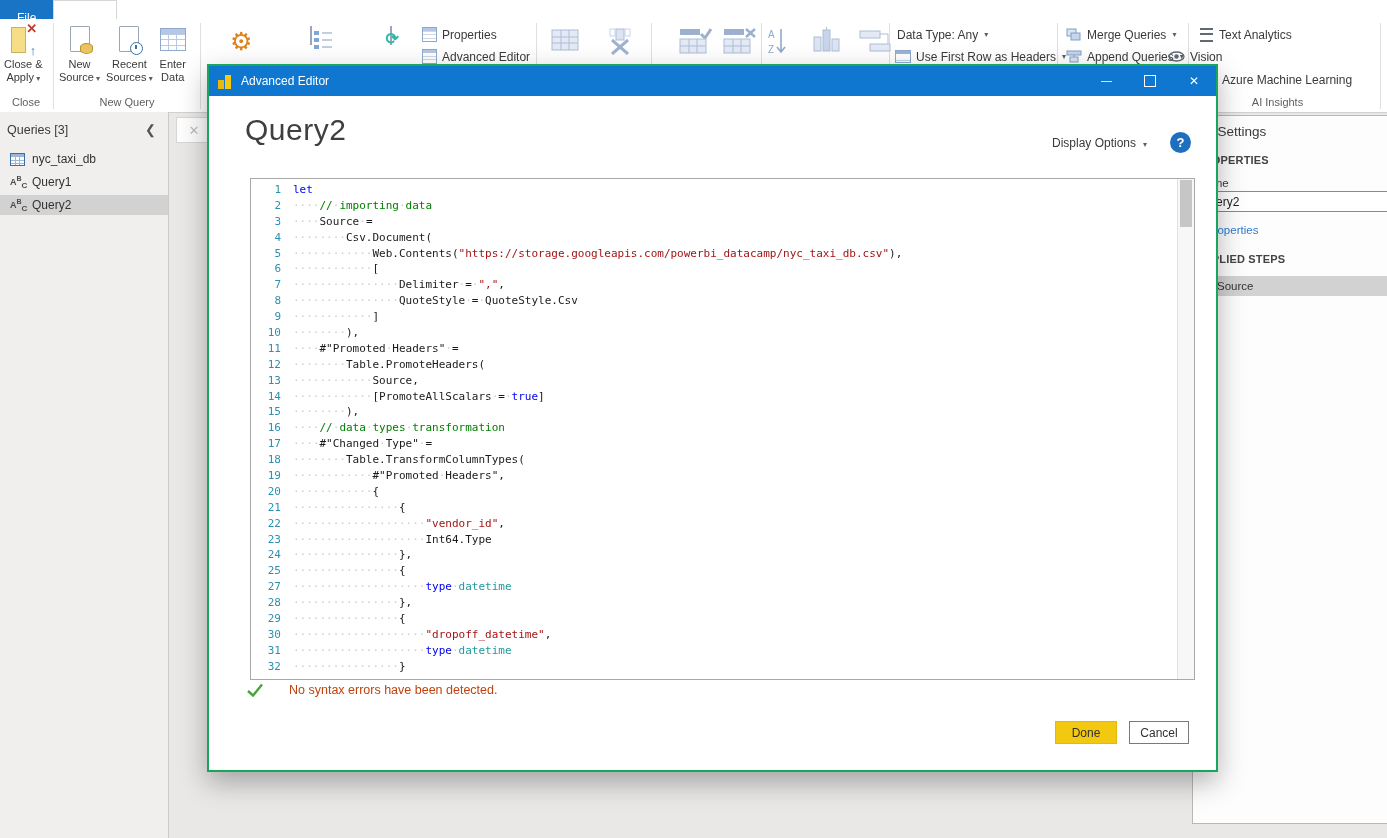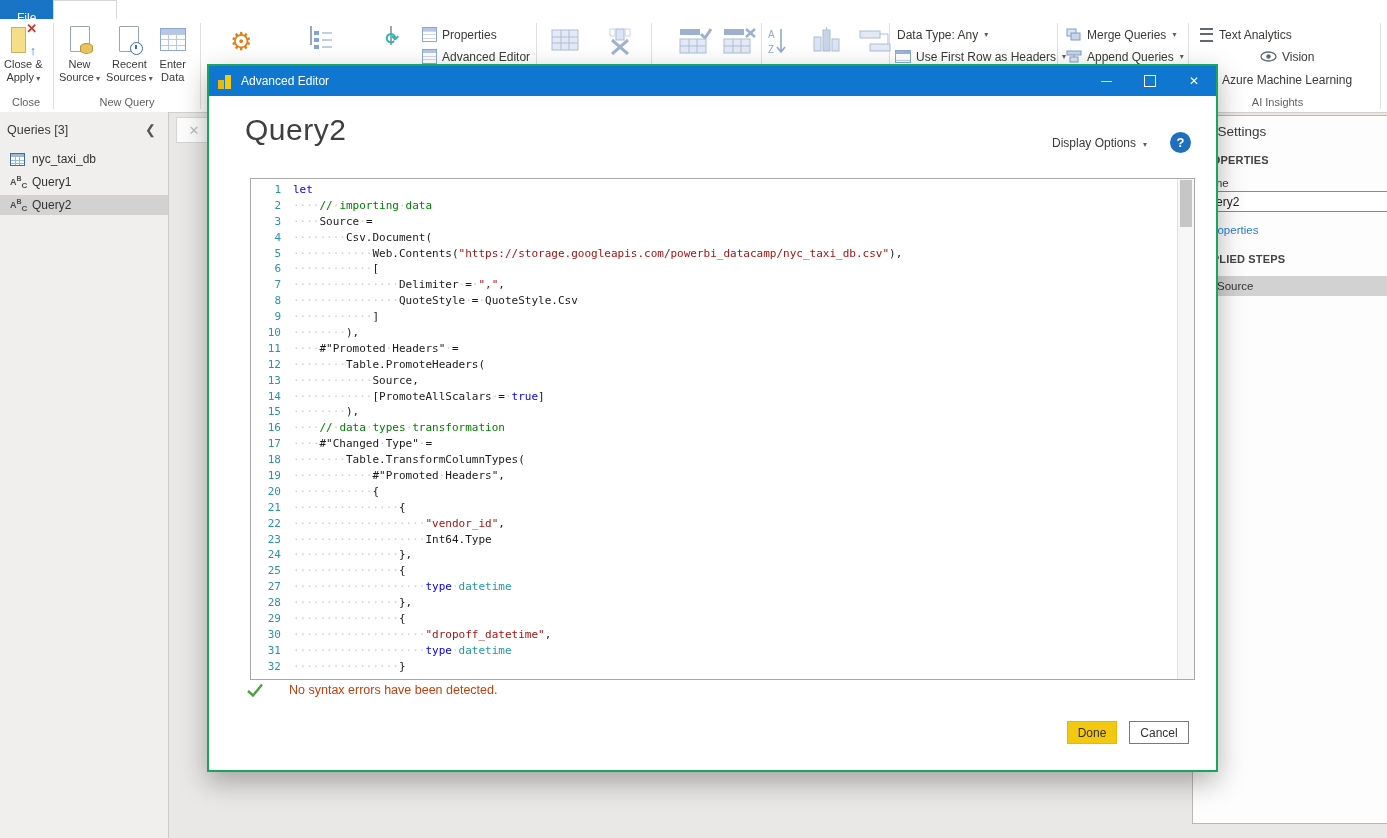--- a/index.html
+++ b/index.html
@@ -98,21 +98,21 @@
   .ln{width:30px;flex:none;text-align:right;padding-right:12px;color:#2b91af;}
   .lc{flex:1;}
   .tok-k{color:#0000f0;} .tok-s{color:#a31515;} .tok-c{color:#008000;} .tok-t{color:#20999d;} .tok-p{color:#1a1a1a;} .tok-ws{color:#cccccc;}
   .vsb{position:absolute;right:0;top:0;bottom:0;width:16px;background:#f7f7f7;border-left:1px solid #e2e2e2;}
   .vsb .thumb{position:absolute;left:2px;right:2px;top:1px;height:47px;background:#c6c6c6;}
 
   .statusline{position:absolute;left:38px;top:617px;display:flex;align-items:center;font-size:12.5px;color:#c2410c;gap:17px;}
   .statusline svg{margin-right:9px;}
   .dbtns{position:absolute;right:27px;top:655px;display:flex;}
   .btn{height:23px;font-size:12px;display:flex;align-items:center;justify-content:center;cursor:pointer;box-sizing:border-box;}
-  .btn.done{width:50px;background:#f2c811;border:1px solid #e3ba0a;color:#323130;margin-right:12px;}
+  .btn.done{width:62px;background:#f2c811;border:1px solid #e3ba0a;color:#323130;margin-right:12px;}
   .btn.cancel{width:60px;background:#fff;border:1px solid #7a7a7a;color:#323130;}
 </style>
 </head>
 <body>
 
 <div class="app">
 
   <div class="menubar">
       <div class="mtab file">File</div>
       <div class="mtab active">Home</div>
@@ -276,21 +276,21 @@
           <line x1="8" y1="5" x2="8" y2="7" stroke="#7f9fc6"></line>
         </svg>
       <span>Append Queries</span>
         <span class="caret" style="margin-left:6px">▾</span>
     </div>
 
     <div class="drow" style="left:1200px;top:7px">
       <span class="lines3"></span>
       <span>Text Analytics</span>
     </div>
-    <div class="drow" style="left:1260px;top:29px">
+    <div class="drow" style="left:1168px;top:29px">
       <svg width="17" height="11" style="margin-right:5px">
           <ellipse cx="8.5" cy="5.5" rx="7.5" ry="4.5" fill="none" stroke="#5f6a75" stroke-width="1.3"></ellipse>
           <circle cx="8.5" cy="5.5" r="2.2" fill="#5f6a75"></circle>
         </svg>
       <span>Vision</span>
     </div>
     <div class="drow" style="left:1222px;top:52px">
       <span>Azure Machine Learning</span>
     </div>
     <div class="rgroup-label" style="left:1220px;width:115px">AI Insights</div>

